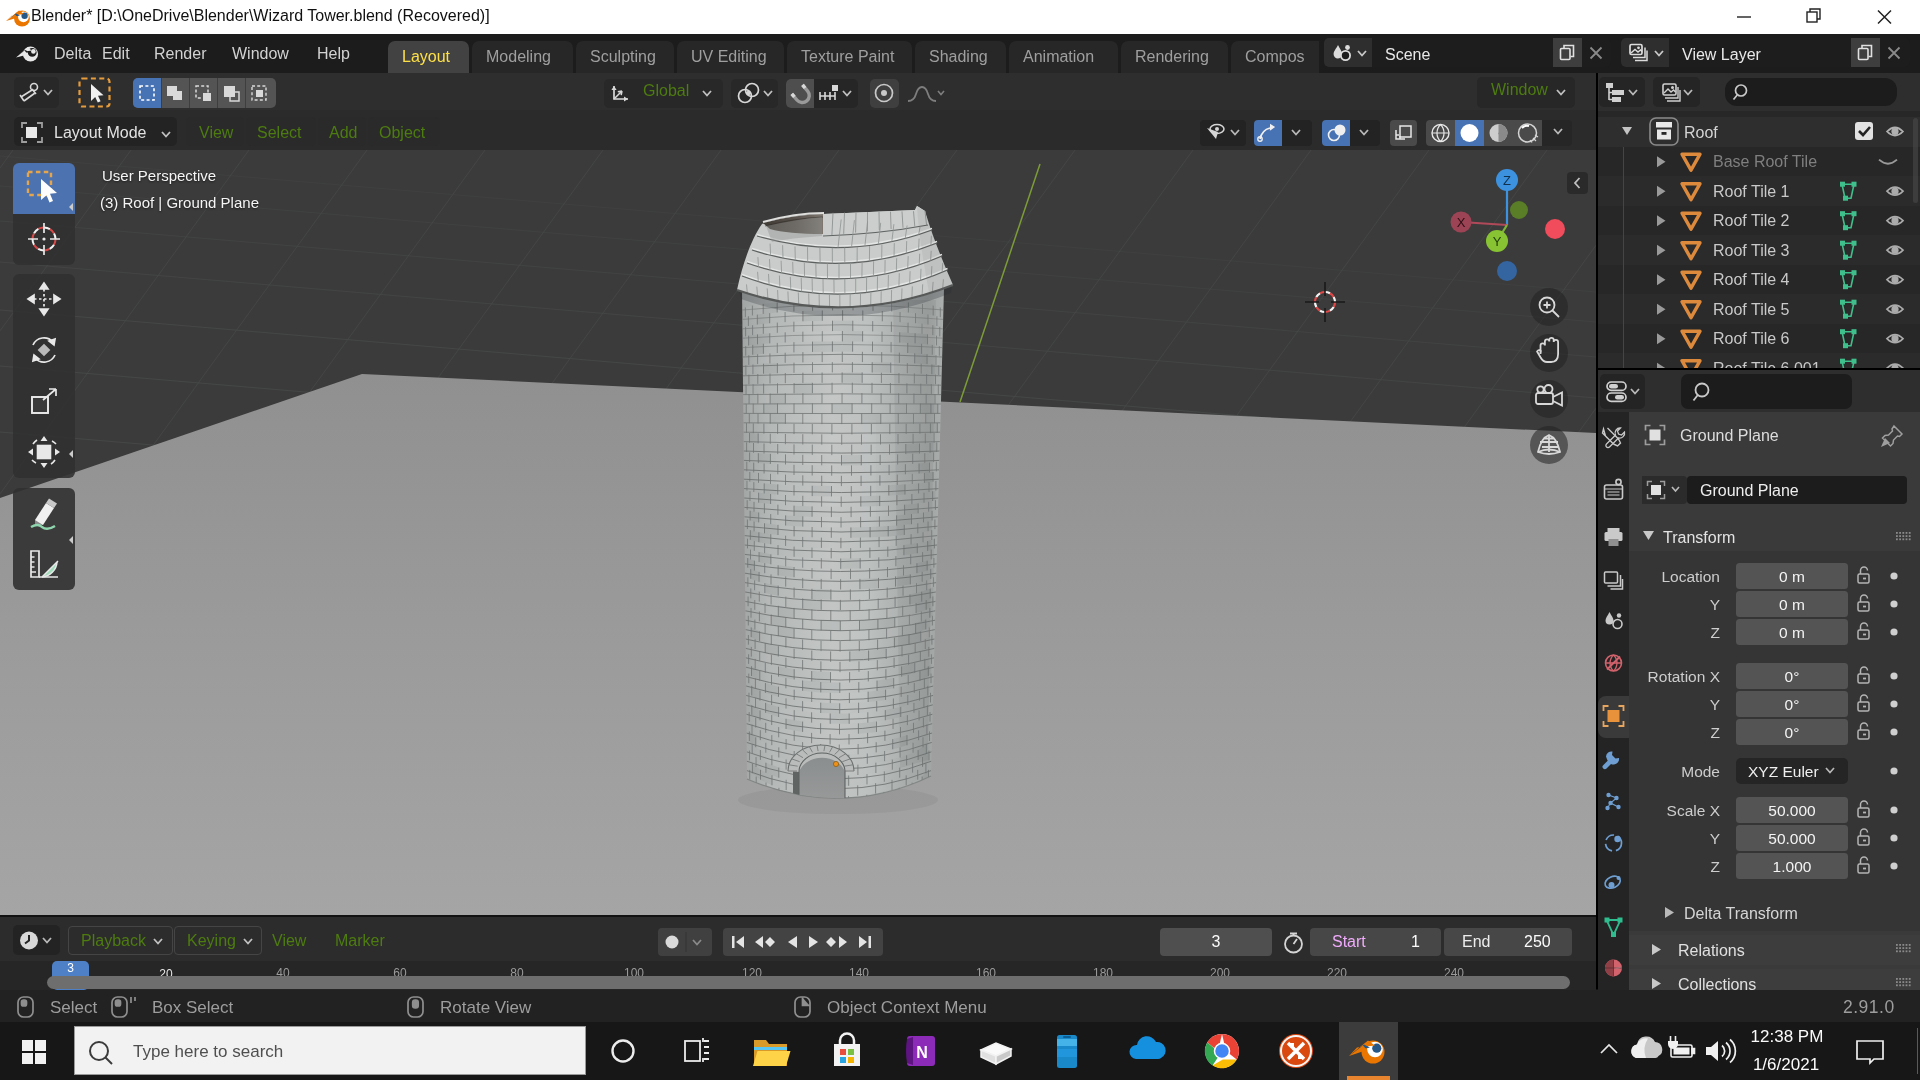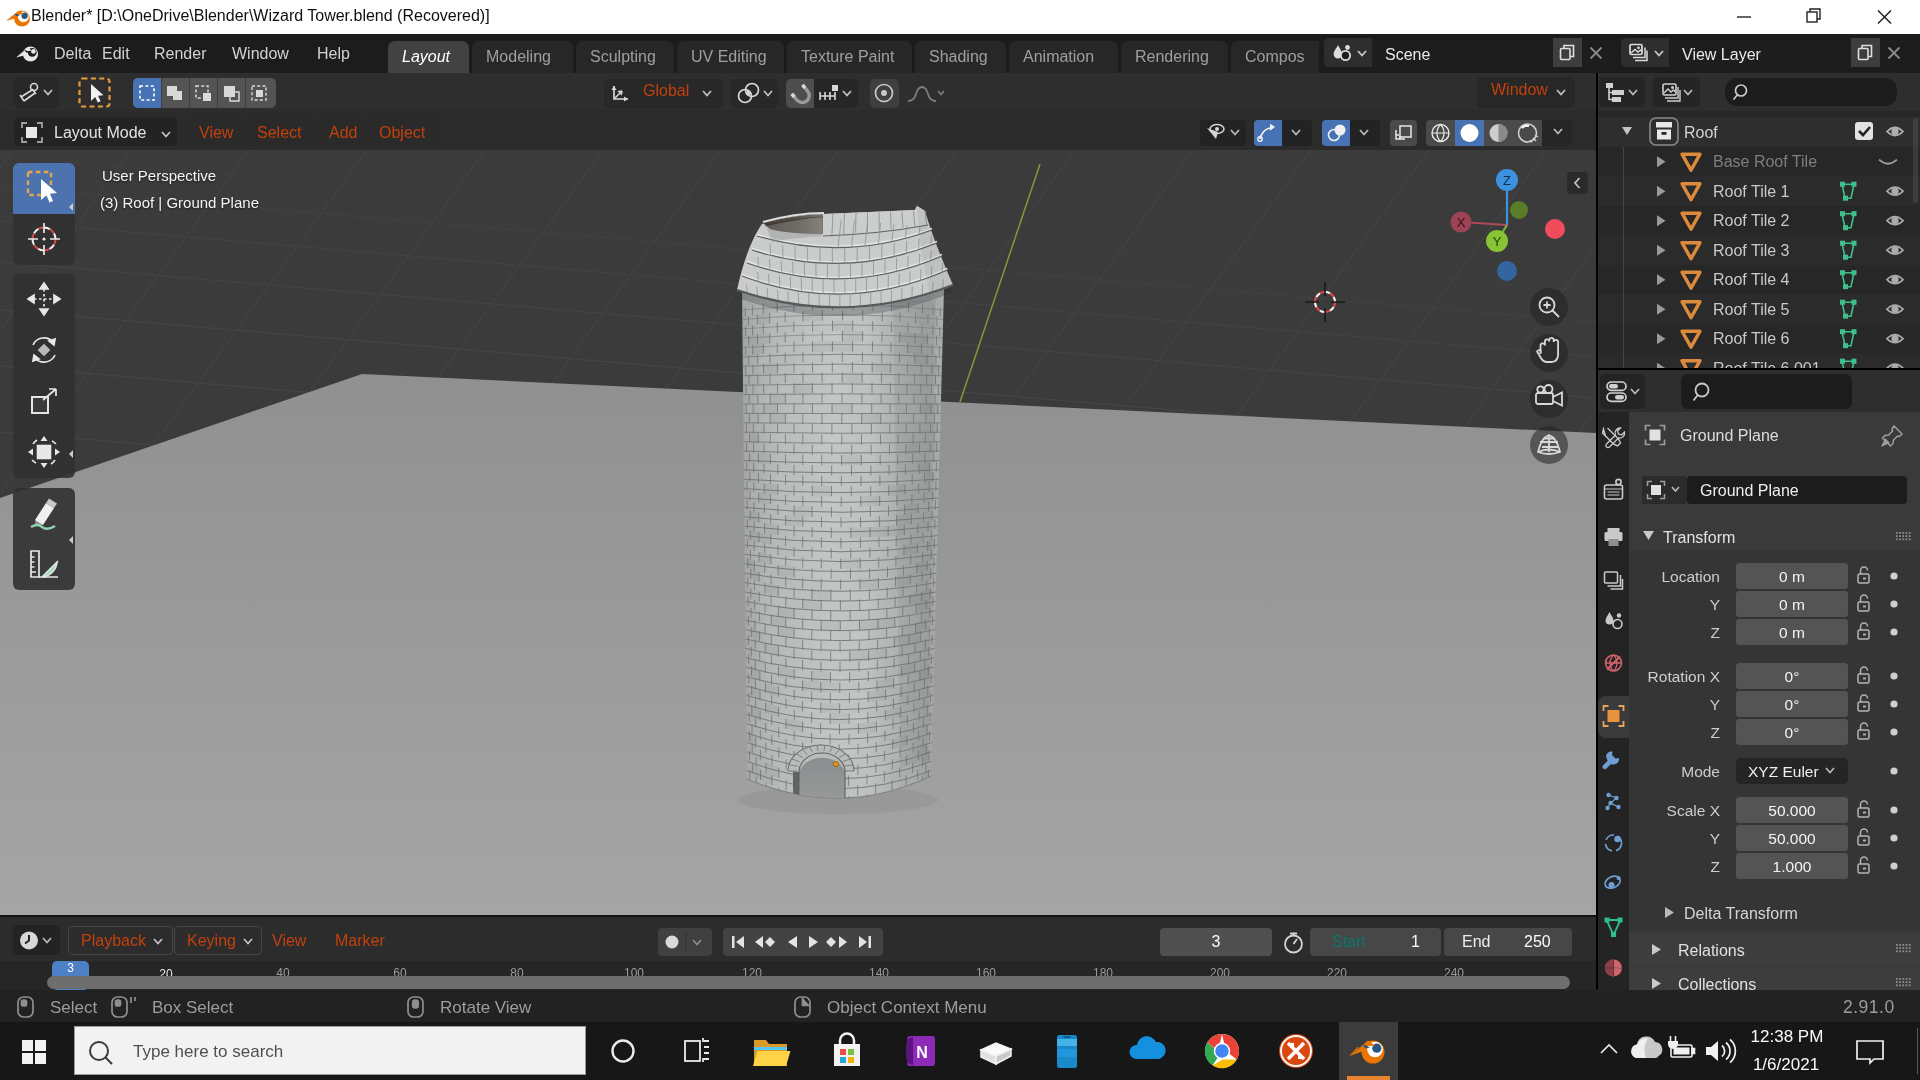--- a/index.html
+++ b/index.html
@@ -9,25 +9,25 @@
 #stage { position:relative; width:1920px; height:1080px; }
 
 
 #titlebar { left:0; top:0; width:1920px; height:34px; background:#ffffff; color:#000; }
 #titlebar .title { position:absolute; left:31px; top:7px; font-size:16px; color:#101010; }
 
 
 #topbar { left:0; top:34px; width:1920px; height:39px; background:#1c1c1c; }
 .menu { position:absolute; top:10px; font-size:16px; color:#d2d2d2; }
 .tab { position:absolute; top:7px; height:32px; border-radius:7px 7px 0 0; background:#272727; color:#9f9f9f; font-size:16px; line-height:31px; padding:0 14px; }
-.tab.active { background:#424242; color:#ffffff;font-style:italic; }
+.tab.active { background:#424242; color:#fde047; }
 
 
 .btn { position:absolute; background:#282828; border-radius:5px; }
-.rowtext { position:absolute; font-size:16px; color:#c2410c; }
+.rowtext { position:absolute; font-size:16px; color:#4d7c0f; }
 
 
 #toolrow { left:0; top:73px; width:1596px; height:37px; background:#2e2e2e; }
 
 #vphead { left:0; top:110px; width:1596px; height:40px; background:#2b2b2b; }
 
 
 #viewport { left:0; top:150px; width:1596px; height:767px; background:#3b3b3b; overflow:hidden; }
 
 
@@ -1584,35 +1584,35 @@
       <path d="M113,8 l8,6 -8,6 Z M110,14 l-5,-5 -5,5 5,5 Z" transform="translate(3,0)"></path>
       <path d="M148,8 v12 h-2.5 v-12 Z M136,8 l8,6 -8,6 Z"></path>
     </g>
   </svg>
   <div class="abs" style="left:1160px;top:928px;width:112px;height:28px;background:#4f4f4f;border-radius:4px;color:#fbfbfb;font-size:16px;text-align:center;line-height:28px">3</div>
   <svg class="abs" style="left:1281px;top:930px" width="25" height="25" viewBox="0 0 25 25">
     <circle cx="12.5" cy="14" r="8.5" fill="none" stroke="#d4d4d4" stroke-width="1.8"></circle>
     <path d="M12.5,14 l3.5,-5 M12.5,3 v3 M9,3.5 h7" stroke="#d4d4d4" stroke-width="1.8" fill="none"></path>
   </svg>
   <div class="abs" style="left:1310px;top:928px;width:131px;height:28px;background:#474747;border-radius:4px"></div>
-  <div class="rowtext" style="left:1332px;top:933px;color:#0f766e">Start</div>
+  <div class="rowtext" style="left:1332px;top:933px;color:#f0abfc">Start</div>
   <div class="rowtext" style="left:1411px;top:933px;color:#fbfbfb">1</div>
   <div class="abs" style="left:1444px;top:928px;width:128px;height:28px;background:#474747;border-radius:4px"></div>
   <div class="rowtext" style="left:1462px;top:933px;color:#ececec">End</div>
   <div class="rowtext" style="left:1524px;top:933px;color:#fbfbfb">250</div>
 
   <div class="abs" style="left:0;top:961px;width:1596px;height:29px;background:#262626;overflow:hidden" id="ruler">
     <div class="abs" style="left:52px;top:0;width:37px;height:29px;background:#4e80c8;border-radius:5px;color:#fff;font-size:12px;text-align:center">3</div>
   <div class="abs" style="left:146px;top:6px;width:40px;text-align:center;font-size:12px;color:#e5e5e5">20</div>
       <div class="abs" style="left:263px;top:5px;width:40px;text-align:center;font-size:12px;color:#9b9b9b">40</div>
       <div class="abs" style="left:380px;top:5px;width:40px;text-align:center;font-size:12px;color:#9b9b9b">60</div>
       <div class="abs" style="left:497px;top:5px;width:40px;text-align:center;font-size:12px;color:#9b9b9b">80</div>
       <div class="abs" style="left:614px;top:5px;width:40px;text-align:center;font-size:12px;color:#9b9b9b">100</div>
       <div class="abs" style="left:732px;top:5px;width:40px;text-align:center;font-size:12px;color:#9b9b9b">120</div>
-      <div class="abs" style="left:849px;top:5px;width:40px;text-align:right;font-size:12px;color:#9b9b9b">140</div>
+      <div class="abs" style="left:849px;top:5px;width:40px;text-align:left;font-size:12px;color:#9b9b9b">140</div>
       <div class="abs" style="left:966px;top:5px;width:40px;text-align:center;font-size:12px;color:#9b9b9b">160</div>
       <div class="abs" style="left:1083px;top:5px;width:40px;text-align:center;font-size:12px;color:#9b9b9b">180</div>
       <div class="abs" style="left:1200px;top:5px;width:40px;text-align:center;font-size:12px;color:#9b9b9b">200</div>
       <div class="abs" style="left:1317px;top:5px;width:40px;text-align:center;font-size:12px;color:#9b9b9b">220</div>
       <div class="abs" style="left:1434px;top:5px;width:40px;text-align:center;font-size:12px;color:#9b9b9b">240</div>
     </div>
   <div class="abs" style="left:47px;top:976px;width:1523px;height:13px;background:#6e6e6e;border-radius:6.5px"></div>
   <div class="abs" id="outliner"></div>
   <div class="abs" id="props"></div>
   <div class="abs" style="left:1598px;top:73px;width:322px;height:38px;background:#2e2e2e"></div>

